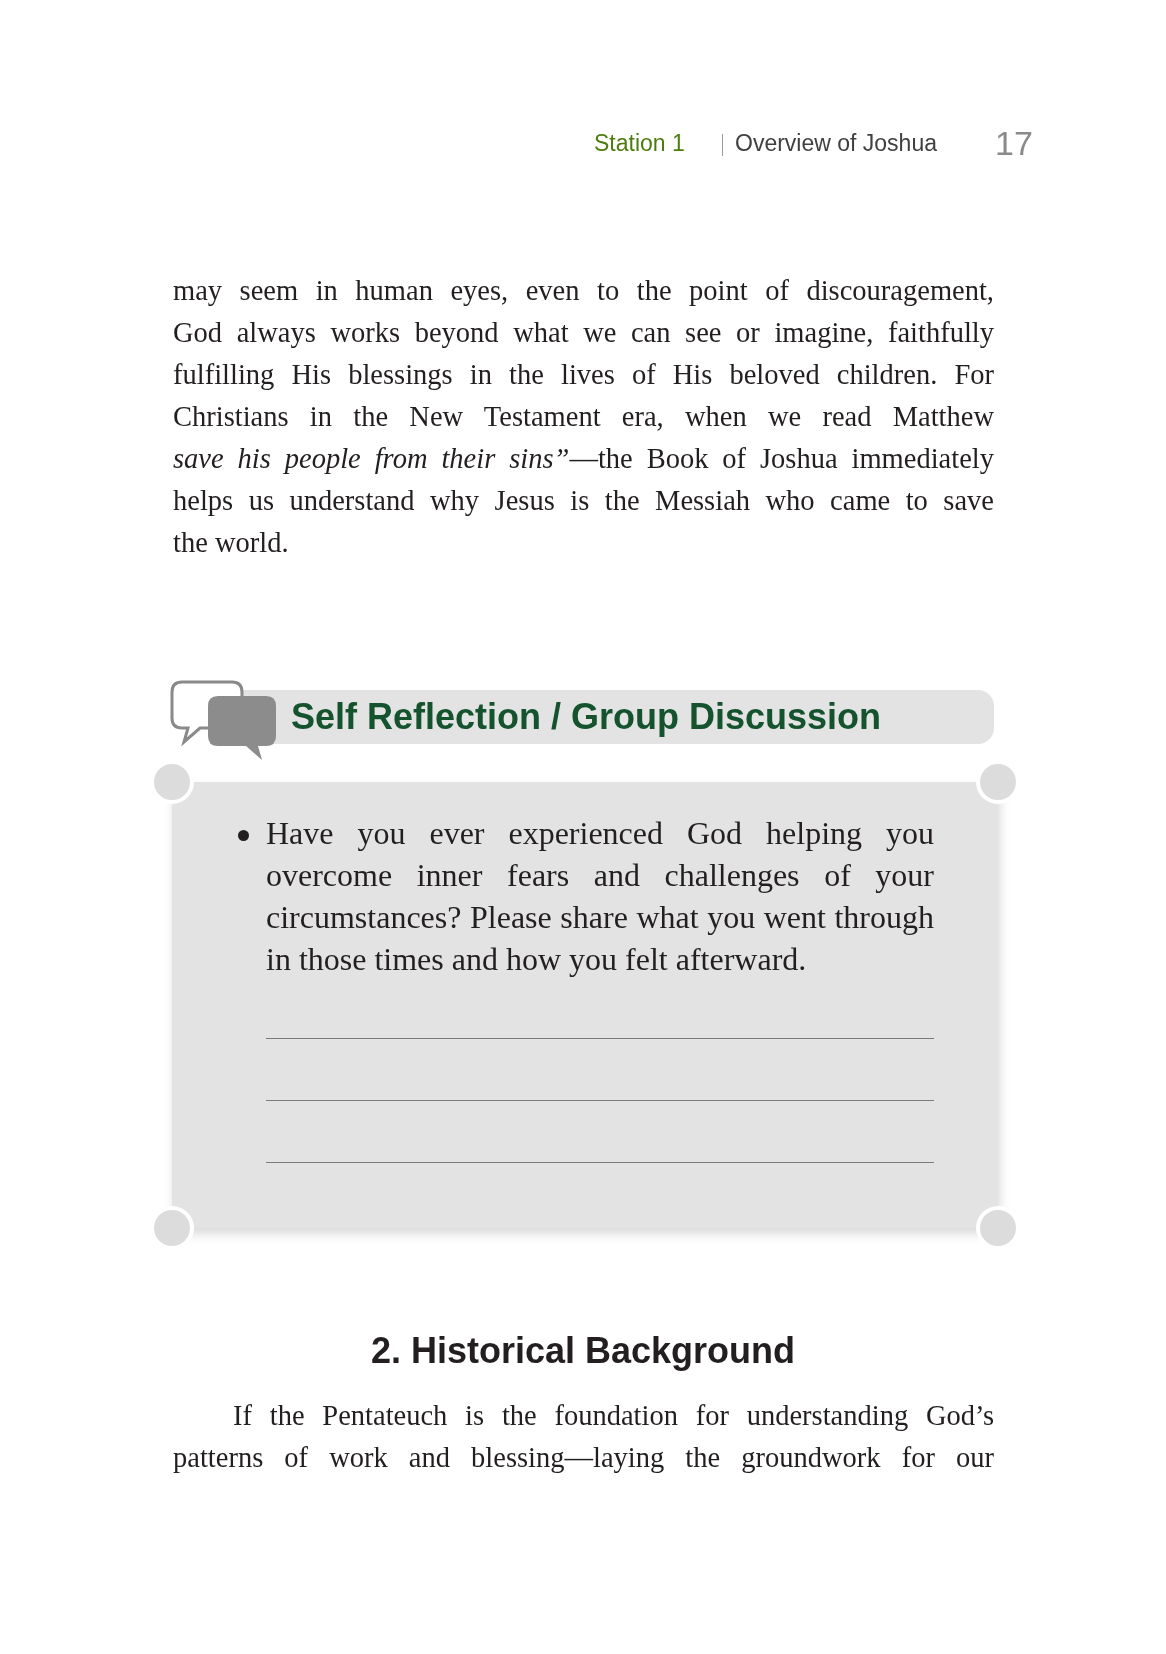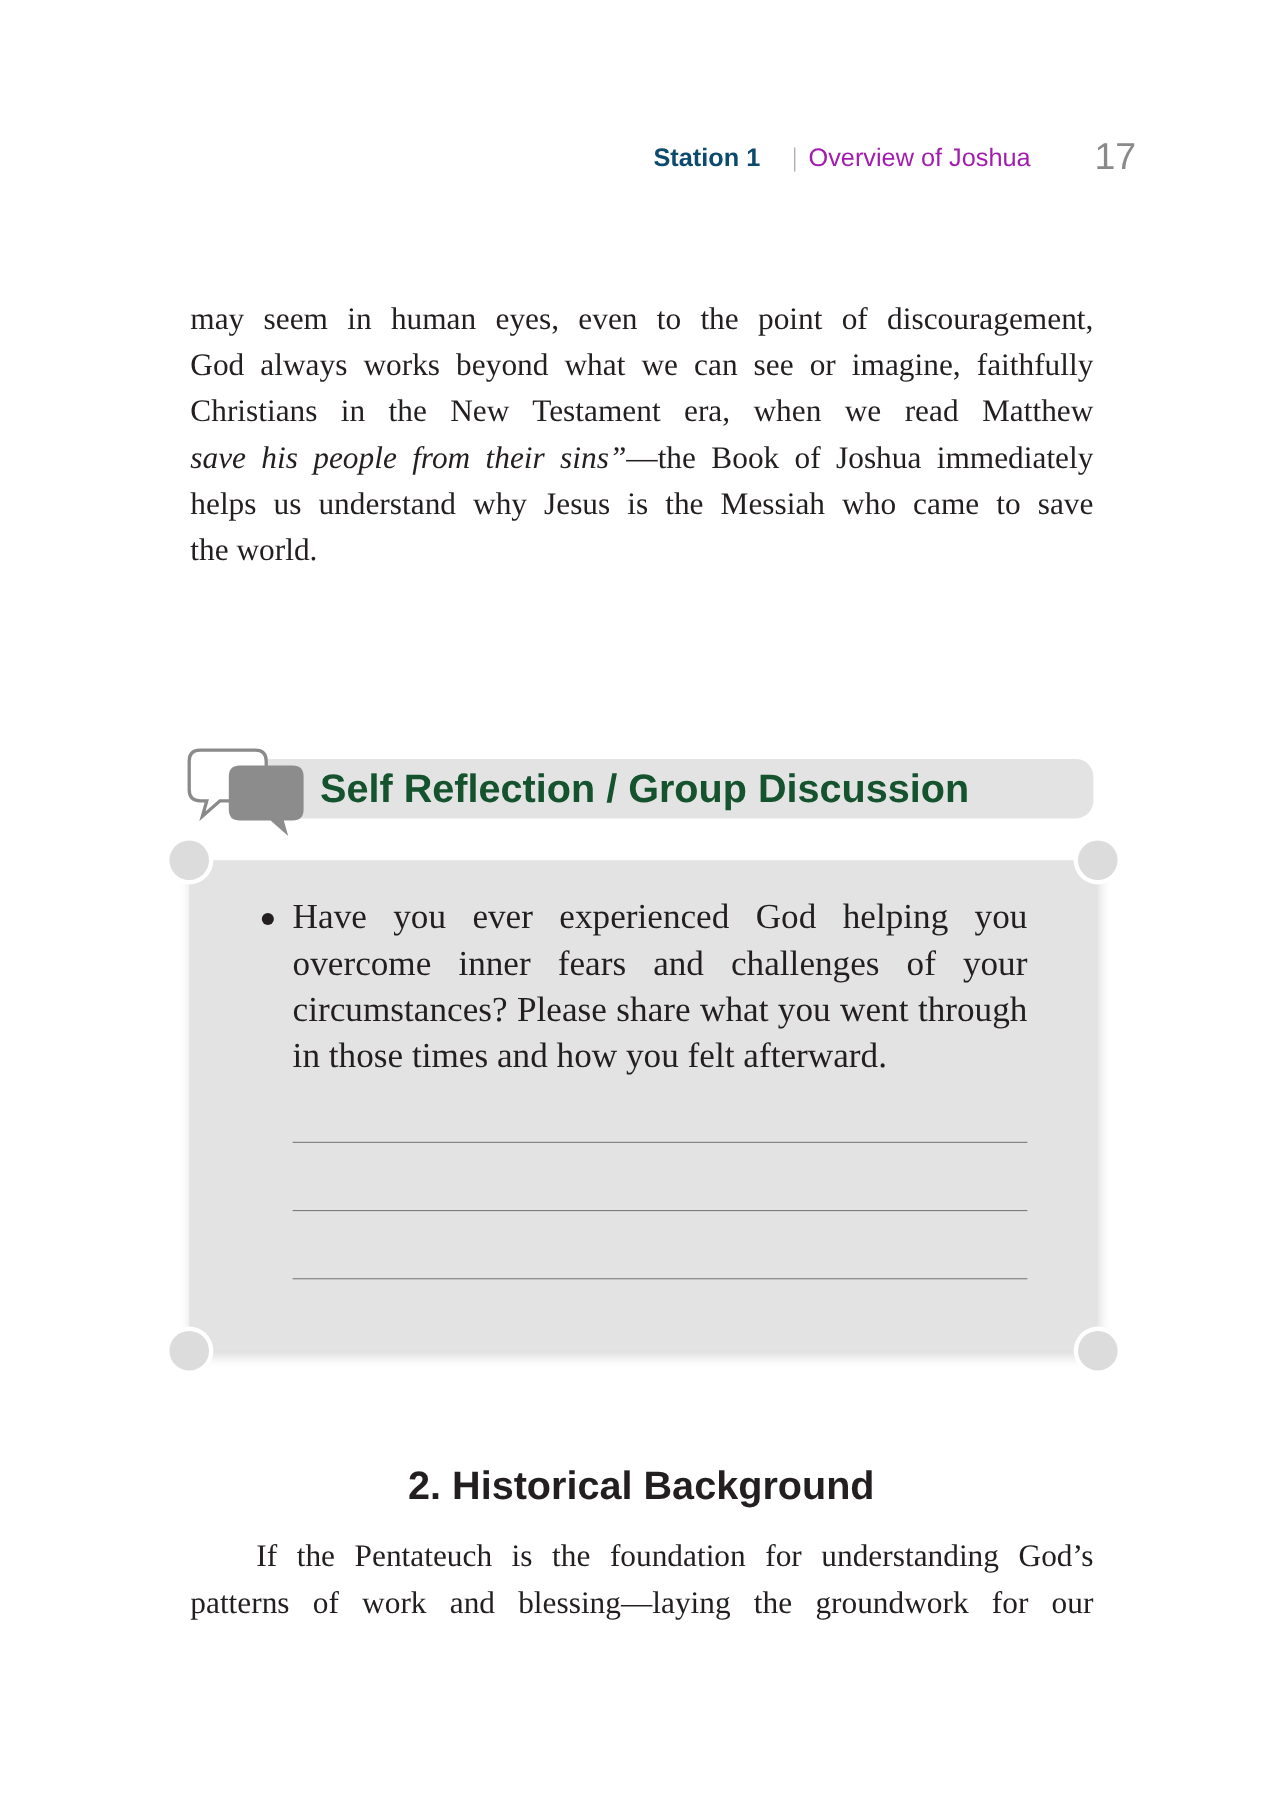--- a/index.html
+++ b/index.html
@@ -1,21 +1,21 @@
 <!DOCTYPE html>
 <html><head>
 <meta charset="utf-8">
 <style>
   html, body { margin:0; padding:0; }
   body { width:1166px; height:1654px; background:#ffffff; position:relative; overflow:hidden;
          font-family:"Liberation Serif", serif; color:#231f20; }
   .running-head { position:absolute; top:124px; left:0; width:1166px; height:40px; }
-  .rh-station { position:absolute; left:594px; top:6px; font-family:"Liberation Sans", sans-serif; font-weight:bold; font-size:23px; color:#0c4a6e; }
+  .rh-station { position:absolute; left:594px; top:6px; font-family:"Liberation Sans", sans-serif; font-weight:normal; font-size:23px; color:#4d7c0f; }
   .rh-sep { position:absolute; left:722px; top:10px; width:1px; height:22px; background:#9a9a9a; }
-  .rh-title { position:absolute; left:735px; top:6px; font-family:"Liberation Sans", sans-serif; font-size:23px; color:#a21caf; }
+  .rh-title { position:absolute; left:735px; top:6px; font-family:"Liberation Sans", sans-serif; font-size:23px; color:#404040; }
   .rh-page { position:absolute; left:995px; top:0px; font-family:"Liberation Sans", sans-serif; font-size:34px; color:#8a8a8a; font-weight:300; }
 
   .body-text { position:absolute; left:173px; width:821px; font-size:28.5px; line-height:42px; text-align:justify; }
   .body-text p { margin:0; }
   .italic { font-style:italic; }
 
   .disc-header { position:absolute; left:170px; top:680px; width:824px; height:68px; }
   .disc-bar { position:absolute; left:40px; top:10px; right:0; height:54px; background:#e3e3e3; border-radius:0 16px 16px 0; }
   .disc-title { position:absolute; left:121px; top:16px; font-family:"Liberation Sans", sans-serif; font-weight:bold; font-size:36px; color:#14532d; }
 
@@ -37,20 +37,21 @@
 <div class="running-head">
   <span class="rh-station">Station 1</span>
   <span class="rh-sep"></span>
   <span class="rh-title">Overview of Joshua</span>
   <span class="rh-page">17</span>
 </div>
 
 <div class="body-text" style="top:270px;">
   <p style="text-align-last:justify;">may seem in human eyes, even to the point of discouragement,</p>
   <p style="text-align-last:justify;">God always works beyond what we can see or imagine, faithfully</p>
+  <p style="text-align-last:justify;">fulfilling His blessings in the lives of His beloved children. For</p>
   <p style="text-align-last:justify;">Christians in the New Testament era, when we read Matthew</p>
   <p style="text-align-last:justify;"><span class="italic">save his people from their sins”</span><span>—the Book of Joshua immediately</span></p>
   <p style="text-align-last:justify;">helps us understand why Jesus is the Messiah who came to save</p>
   <p>the world.</p>
 </div>
 
 <div class="disc-header">
   <div class="disc-bar"></div>
   <svg style="position:absolute;left:0;top:0;" width="110" height="80" viewBox="0 0 110 80">
     <path d="M12 2 H62 Q72 2 72 12 V38 Q72 48 62 48 H30 L14 62 L18 48 H12 Q2 48 2 38 V12 Q2 2 12 2 Z" fill="#ffffff" stroke="#8a8a8a" stroke-width="3"></path>

